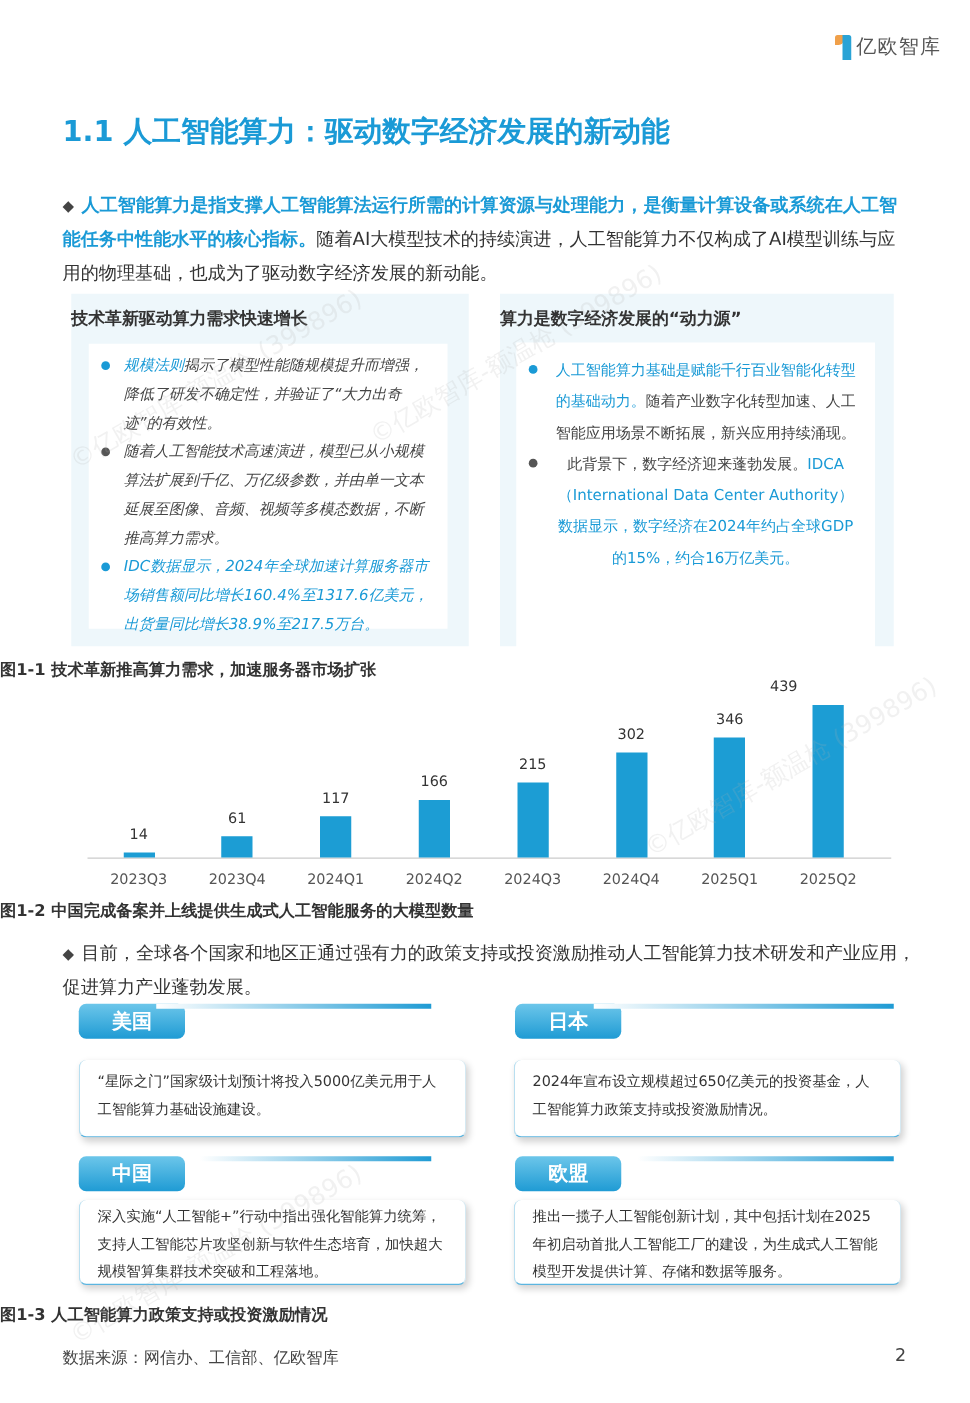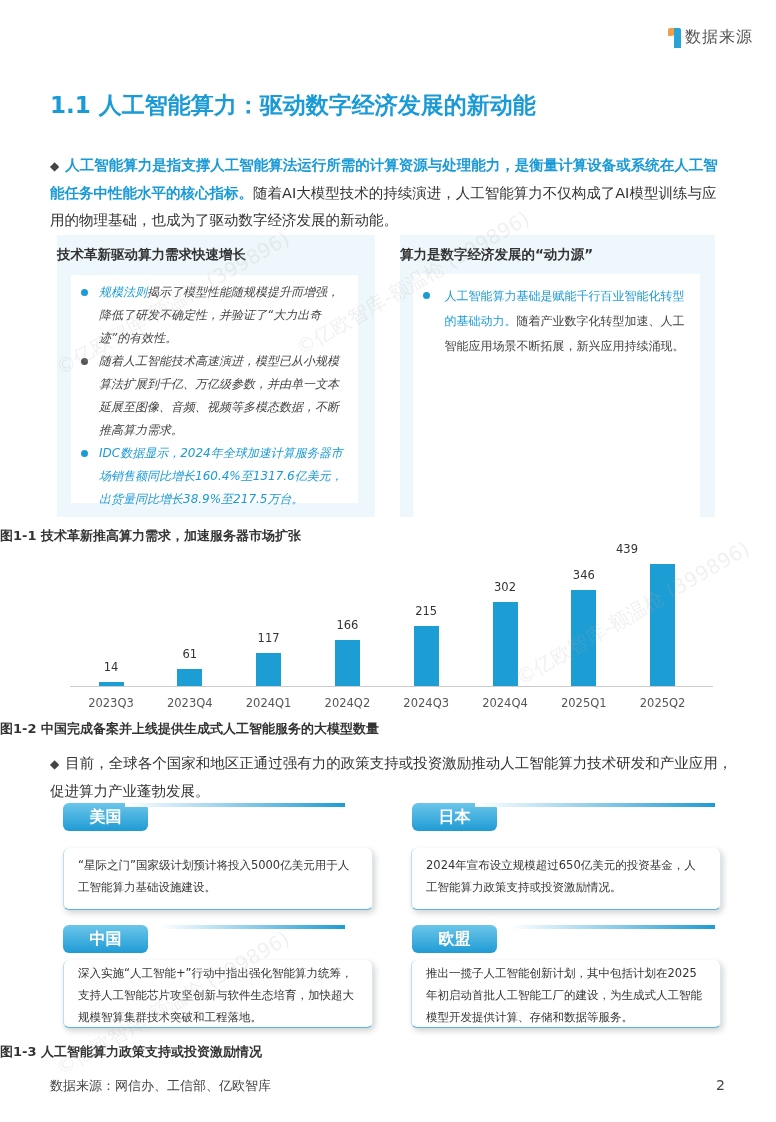--- a/index.html
+++ b/index.html
@@ -36,21 +36,21 @@
   .wm { color:rgba(180,180,180,0.18); font-size:20px; transform:rotate(-30deg); white-space:nowrap; pointer-events:none; }
 </style>
 </head>
 <body>
 
 <div class="abs logo">
   <div class="mark">
       <div class="l"></div>
       <div class="r"></div>
     </div>
-  <span class="txt">数据来源</span>
+  <span class="txt">亿欧智库</span>
 </div>
 
 <div class="abs title">1.1 人工智能算力：驱动数字经济发展的新动能</div>
 
 <div class="abs intro">
   <span class="diamond">◆</span><span class="hl">人工智能算力是指支撑人工智能算法运行所需的计算资源与处理能力，是衡量计算设备或系统在人工智能任务中性能水平的核心指标。</span><span>随着AI大模型技术的持续演进，人工智能算力不仅构成了AI模型训练与应用的物理基础，也成为了驱动数字经济发展的新动能。</span>
 </div>
 
 <div class="abs panel" style="left:57px; top:235px; width:318px; height:282px;">
   <div class="panel-title">技术革新驱动算力需求快速增长</div>
@@ -61,20 +61,21 @@
       <li style="--dot:#1a9ad6;"><span class="blue">IDC数据显示，2024年全球加速计算服务器市场销售额同比增长160.4%至1317.6亿美元，出货量同比增长38.9%至217.5万台。</span></li>
     </ul>
   </div>
 </div>
 
 <div class="abs panel" style="left:400px; top:235px; width:315px; height:282px;">
   <div class="panel-title">算力是数字经济发展的“动力源”</div>
   <div class="panel-body" style="left:13px; top:39px; width:287px; height:276px; padding:10px 12px 0 6px; line-height:25px;text-align:center;">
     <ul>
       <li style="--dot:#1a9ad6;"><span class="blue">人工智能算力基础是赋能千行百业智能化转型的基础动力。</span><span>随着产业数字化转型加速、人工智能应用场景不断拓展，新兴应用持续涌现。</span></li>
+      <li style="--dot:#555;"><span>此背景下，数字经济迎来蓬勃发展。</span><span class="blue">IDCA（International Data Center Authority） 数据显示，数字经济在2024年约占全球GDP的15%，约合16万亿美元。</span></li>
     </ul>
   </div>
 </div>
 
 <div class="abs fig-cap" style="top:527px;">图1-1 技术革新推高算力需求，加速服务器市场扩张</div>
 
 <div class="abs axis"></div>
 <div id="chart">
     <div class="bar" style="left: 98.5px; top: 682.109px; height: 3.89066px; background: rgb(28, 157, 212);"></div>
     <div class="bar-label" style="left: 86px; top: 660.109px;">14</div>

